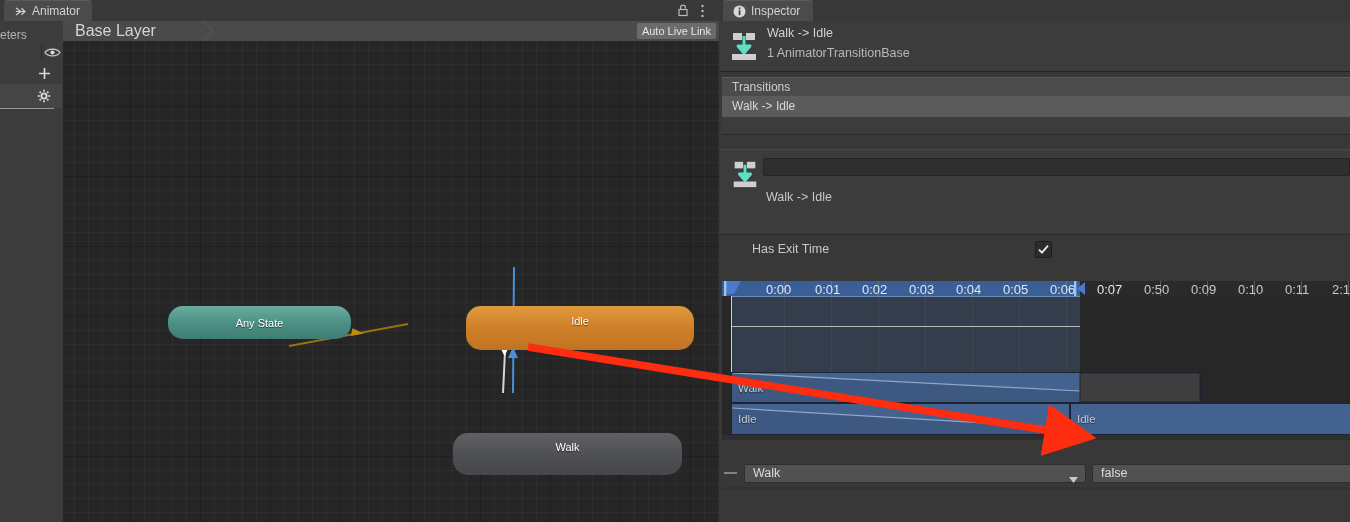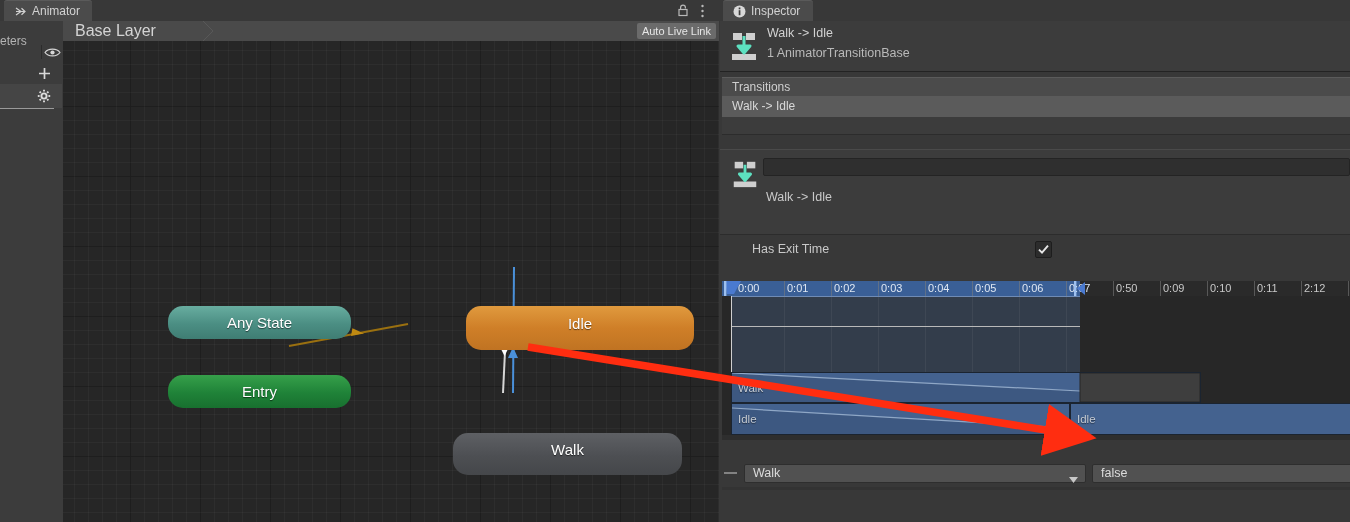--- a/index.html
+++ b/index.html
@@ -14,21 +14,21 @@
        display:flex;align-items:center;gap:5px;padding:0 10px;box-sizing:border-box;
        border-top-left-radius:3px;border-top-right-radius:3px;color:#d2d2d2;font-size:12px;}
   .tab .ico{display:inline-flex;align-items:center;justify-content:center;width:13px;height:13px;}
 
   
   #animator{left:0;top:0;width:719px;height:522px;background:#383838;}
   #animator .subbar{position:absolute;left:0;top:21px;width:719px;height:20px;background:#3c3c3c;
                     border-bottom:1px solid #2b2b2b;}
   #paramcol{position:absolute;left:0;top:21px;width:63px;height:501px;background:#3c3c3c;
             border-right:1px solid #2b2b2b;}
-  #paramlbl{position:absolute;left:0;top:10px;width:64px;height:20px;color:#b4b4b4;font-size:12px;
+  #paramlbl{position:absolute;left:0;top:4px;width:64px;height:20px;color:#b4b4b4;font-size:12px;
             line-height:20px;overflow:hidden;white-space:nowrap;}
   #paramdiv{position:absolute;left:41px;top:24px;width:1px;height:14px;background:#2b2b2b;}
   #eyebtn{position:absolute;left:42px;top:22px;width:20px;height:18px;display:flex;align-items:center;justify-content:center;}
   #plusrow{position:absolute;left:0;top:41px;width:62px;height:22px;background:#3c3c3c;border-bottom:1px solid #313131;}
   #plusbtn{position:absolute;right:8px;top:0;width:20px;height:22px;display:flex;align-items:center;justify-content:center;
            color:#cfcfcf;font-size:17px;line-height:1;}
   #gearrow{position:absolute;left:0;top:63px;width:62px;height:24px;background:#454545;}
   #gearbtn{position:absolute;right:8px;top:0;width:20px;height:24px;display:flex;align-items:center;justify-content:center;}
   #searchline{position:absolute;left:0;top:87px;width:54px;height:1px;background:#9a9a9a;}
   #belowsearch{position:absolute;left:0;top:88px;width:62px;height:434px;background:#3c3c3c;}
@@ -45,21 +45,21 @@
   #gridbg{position:absolute;inset:0;
       background-image:
         linear-gradient(to right, rgba(255,255,255,.030) 1px, transparent 1px),
         linear-gradient(to bottom, rgba(255,255,255,.030) 1px, transparent 1px),
         linear-gradient(to right, rgba(0,0,0,.40) 1px, transparent 1px),
         linear-gradient(to bottom, rgba(0,0,0,.40) 1px, transparent 1px);
       background-size:14px 14px,14px 14px,70px 70px,70px 70px;
       background-position:-3px -5px,-3px -5px,-3px -5px,-3px -5px;}
 
   .node{position:absolute;border-radius:15px;display:flex;align-items:center;justify-content:center;
-        color:#fff;font-size:15px;text-shadow:0 1px 1px rgba(0,0,0,.55);box-sizing:border-box;}
+        color:#fff;font-size:11px;text-shadow:0 1px 1px rgba(0,0,0,.55);box-sizing:border-box;}
   #n-anystate{left:105px;top:265px;width:183px;height:33px;
      background:linear-gradient(to bottom,#68ada0 0%,#4b8e83 55%,#3f7d73 100%);}
   #n-entry{left:105px;top:334px;width:183px;height:33px;
      background:linear-gradient(to bottom,#36a04a 0%,#1f8238 55%,#18702f 100%);}
   #n-idle{left:403px;top:265px;width:228px;height:44px;
      background:linear-gradient(to bottom,#e09a3e 0%,#cf7f28 50%,#c07322 100%);}
   #n-walk{left:390px;top:392px;width:229px;height:42px;
      background:linear-gradient(to bottom,#5e6064 0%,#4d4f53 55%,#45474a 100%);}
 
   
@@ -94,21 +94,21 @@
   #exit-check svg{position:absolute;left:1px;top:1px;}
   #settings-row{position:absolute;left:0;top:240px;width:630px;height:17px;}
   #settings-tri{position:absolute;left:3px;top:5px;}
   #settings-label{position:absolute;left:17px;top:0;color:#c9c9c9;font-size:12.5px;line-height:17px;}
 
   
   #timeline{position:absolute;left:2px;top:260px;width:628px;height:159px;background:#2c2c2c;overflow:hidden;}
   #ruler{position:absolute;left:0;top:0;width:628px;height:15px;background:#2a2a2a;}
   #ruler-sel{position:absolute;left:0;top:0;height:15px;background:#3a5f96;}
   .tick{position:absolute;top:0;width:1px;height:15px;background:#7d7d7d;opacity:.55;}
-  .ticklbl{position:absolute;top:1px;color:#c8c8c8;font-size:11px;white-space:nowrap;}
+  .ticklbl{position:absolute;top:1px;color:#c8c8c8;font-size:13px;white-space:nowrap;margin-left:28px;}
   .ticklbl.on{color:#dfe7f2;}
 
   #tl-body{position:absolute;left:0;top:15px;width:628px;height:144px;background:#2c2c2c;}
   #tl-dark{position:absolute;left:0;top:0;width:628px;height:144px;background:#272727;}
   #tl-blue{position:absolute;left:9px;top:0;width:349px;height:105px;background:#333d4b;}
   .vgrid{position:absolute;top:0;width:1px;height:105px;background:rgba(255,255,255,.055);}
   #tl-sep{position:absolute;left:9px;top:30px;width:349px;height:1px;background:#b9b9b9;}
   #tl-left-edge{position:absolute;left:9px;top:0;width:1px;height:124px;background:#cfcfcf;}
   #tl-top-edge{position:absolute;left:9px;top:0;width:349px;height:1px;background:#6f8bb5;}
 
@@ -230,23 +230,20 @@
 
         <path d="M444 269 L440 352" stroke="#d6d6d6" stroke-width="2" fill="none"></path>
         <path d="M451 226 L450 352" stroke="#4a90d9" stroke-width="2" fill="none"></path>
         <path d="M436 304 l11 0 l-5.5 11 z" fill="#ffffff"></path>
         <path d="M445 317 l10 0 l-5 -11 z" fill="#4a90d9"></path>
       </svg>
 
       <div class="node" id="n-anystate">
         <span>Any State</span>
       </div>
-      <div class="node" id="n-entry">
-        <span>Entry</span>
-      </div>
       <div class="node" id="n-idle">
         <span style="position:absolute;top:9px;left:50%;transform:translateX(-50%);">Idle</span>
       </div>
       <div class="node" id="n-walk">
         <span style="position:absolute;top:8px;left:50%;transform:translateX(-50%);">Walk</span>
       </div>
     </div>
   </div>
 
   <div class="panel" id="inspector">

